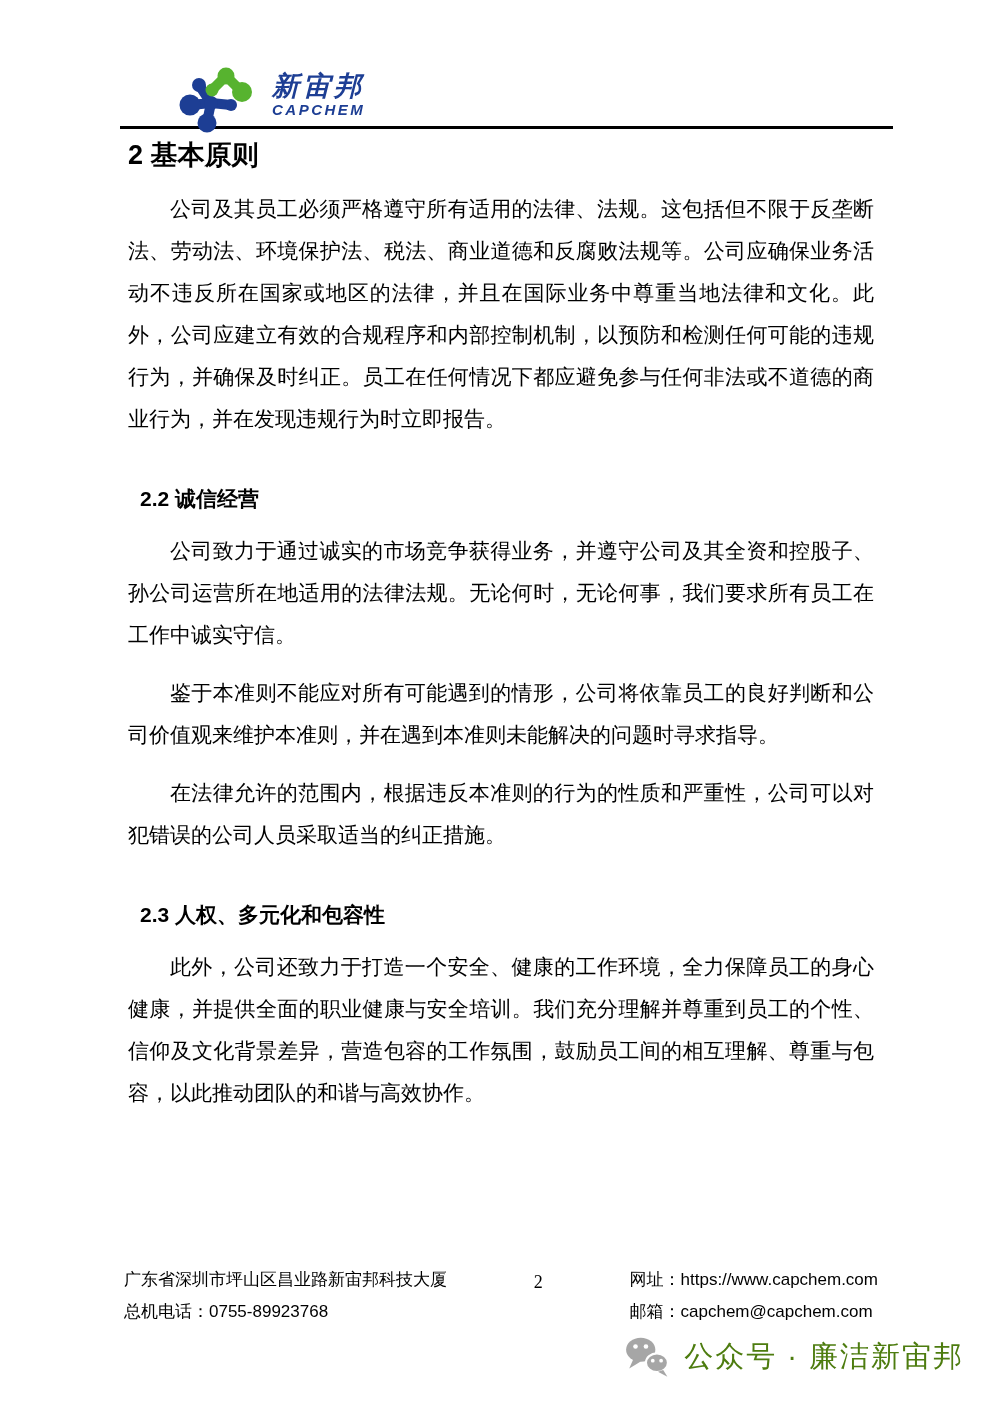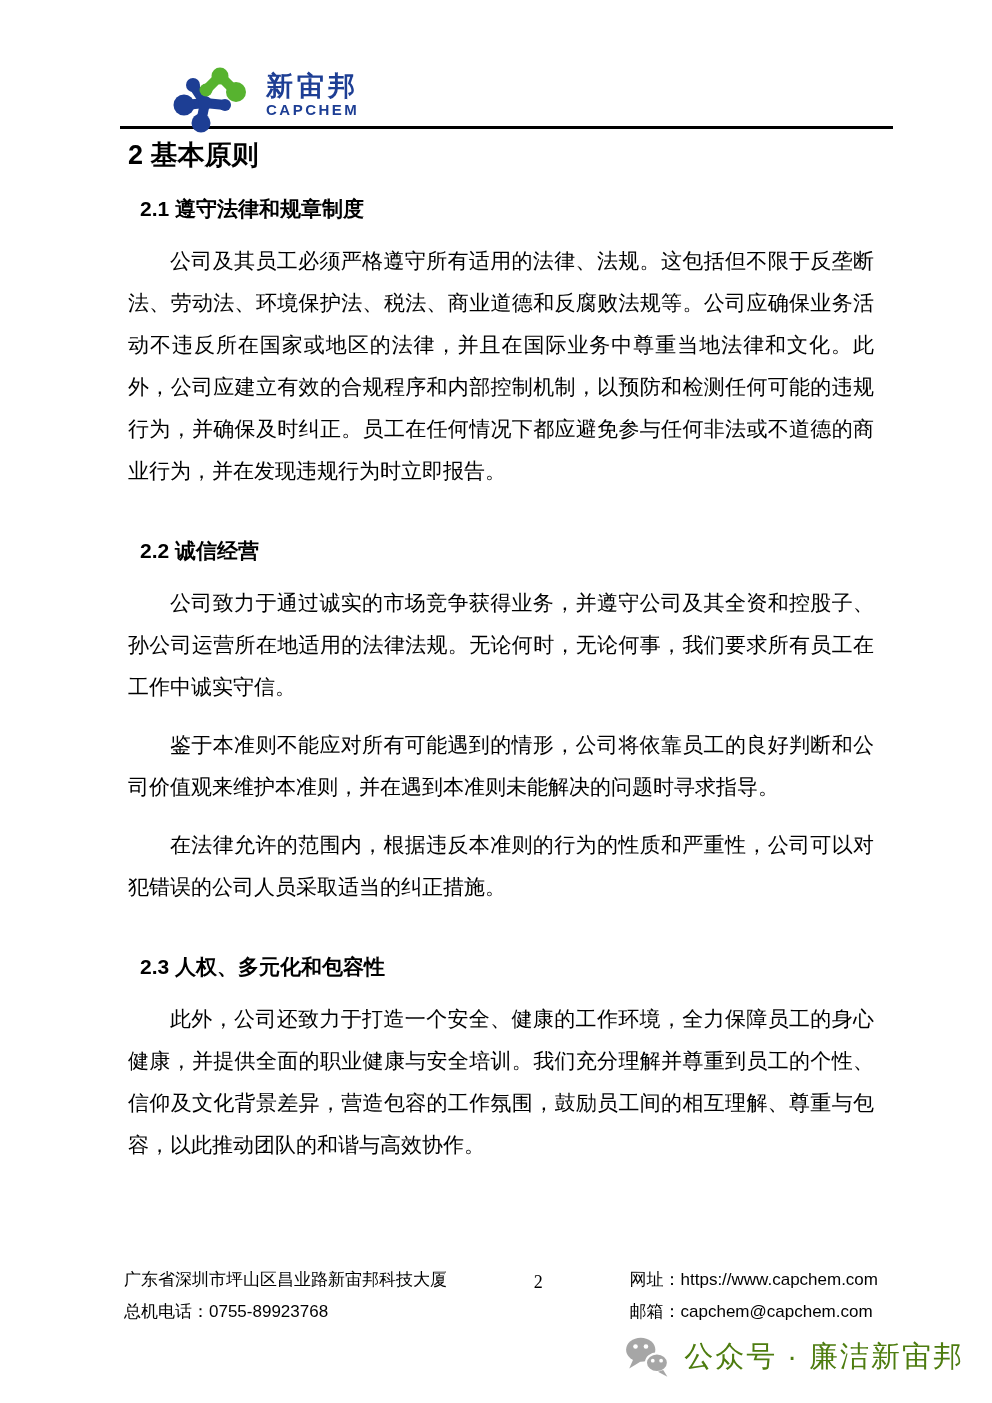--- a/index.html
+++ b/index.html
@@ -6,23 +6,24 @@
   .page{
     position:relative;
     width:992px;height:1403px;
     background:#ffffff;
     overflow:hidden;
     font-family:"Liberation Serif","DejaVu Serif",serif;
     color:#000;
   }
   
   .logo{
-    position:absolute;left:172px;top:60px;
+    position:absolute;left:178px;top:60px;
     display:flex;align-items:center;gap:20px;
     z-index:2;
+    font-style:italic;
   }
   .logo-mark{width:74px;height:74px;display:block;}
   .logo-text{display:flex;flex-direction:column;justify-content:center;margin-top:-6px;}
   .logo-cn{
     font-family:"Liberation Sans","DejaVu Sans",sans-serif;
     font-weight:bold;font-size:27px;line-height:30px;letter-spacing:4px;
     color:#1d3e94;
   }
   .logo-en{
     font-family:"Liberation Sans","DejaVu Sans",sans-serif;
@@ -114,21 +115,20 @@
       <div class="logo-en">CAPCHEM</div>
     </div>
   </div>
 
   <div class="rule"></div>
 
   <div class="content">
     <h1>2 基本原则</h1>
 
     <section>
-      <h2>2.1 遵守法律和规章制度</h2>
       <p>公司及其员工必须严格遵守所有适用的法律、法规。这包括但不限于反垄断法、劳动法、环境保护法、税法、商业道德和反腐败法规等。公司应确保业务活动不违反所在国家或地区的法律，并且在国际业务中尊重当地法律和文化。此外，公司应建立有效的合规程序和内部控制机制，以预防和检测任何可能的违规行为，并确保及时纠正。员工在任何情况下都应避免参与任何非法或不道德的商业行为，并在发现违规行为时立即报告。</p>
     </section>
 
     <section>
       <h2>2.2 诚信经营</h2>
       <p>公司致力于通过诚实的市场竞争获得业务，并遵守公司及其全资和控股子、孙公司运营所在地适用的法律法规。无论何时，无论何事，我们要求所有员工在工作中诚实守信。</p>
       <p>鉴于本准则不能应对所有可能遇到的情形，公司将依靠员工的良好判断和公司价值观来维护本准则，并在遇到本准则未能解决的问题时寻求指导。</p>
       <p>在法律允许的范围内，根据违反本准则的行为的性质和严重性，公司可以对犯错误的公司人员采取适当的纠正措施。</p>
     </section>
 

